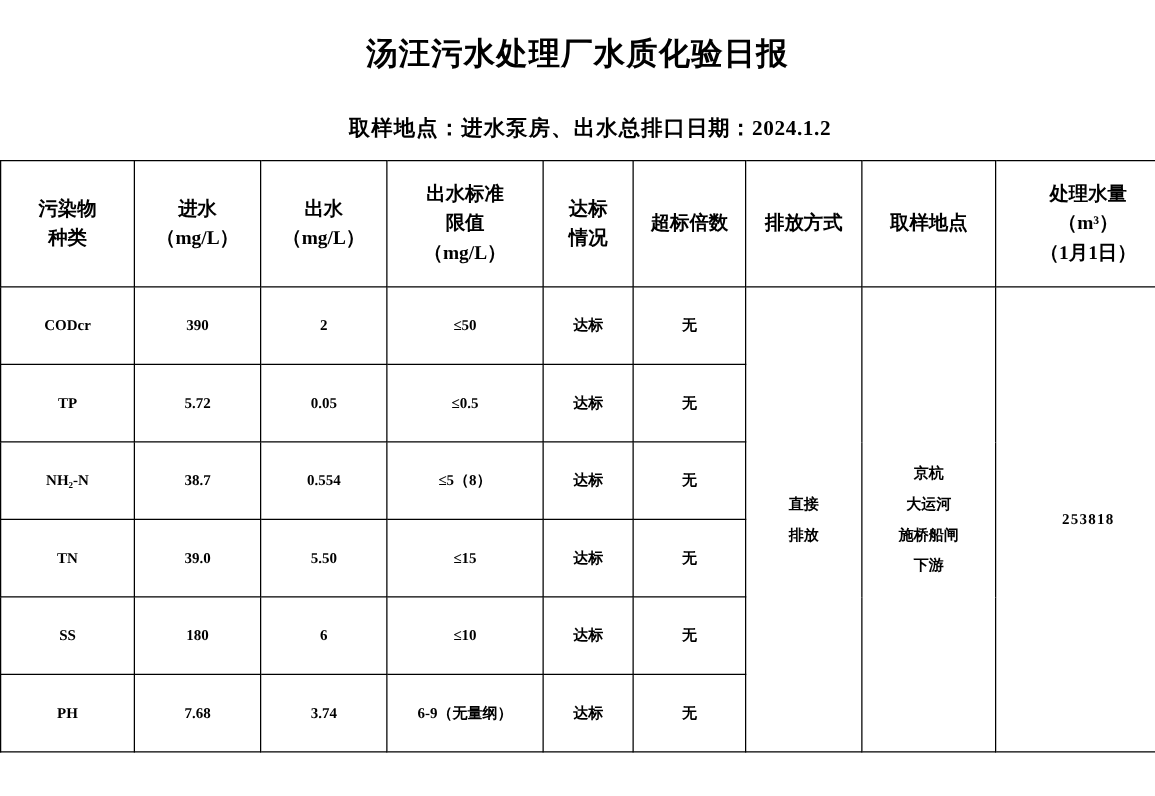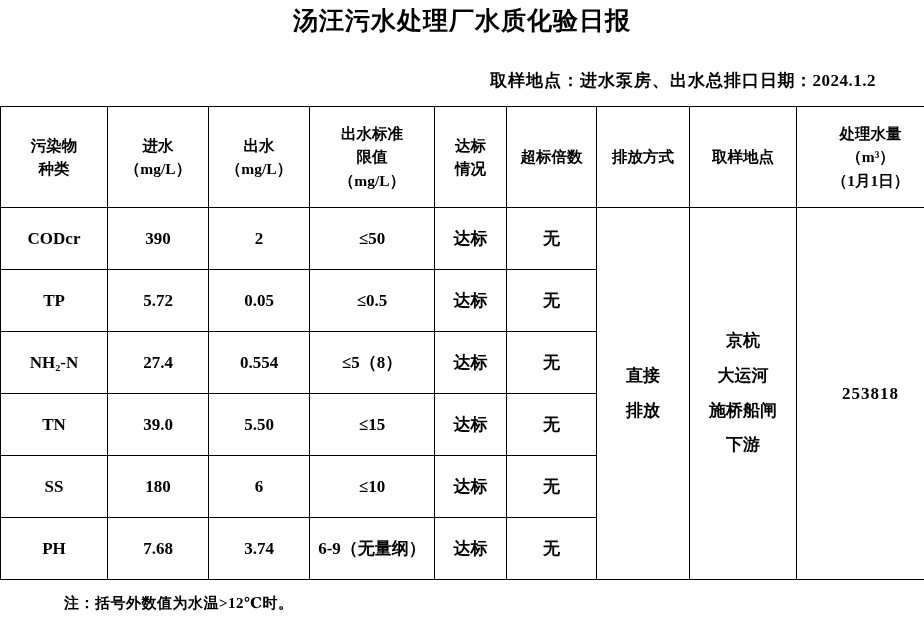--- a/index.html
+++ b/index.html
@@ -18,26 +18,26 @@
     position: relative;
     width: 924px;
     height: 637px;
     box-sizing: border-box;
   }
   .title {
     text-align: center;
     font-size: 25px;
     font-weight: bold;
     letter-spacing: 1px;
-    margin-top: 4px;
+    margin-top: 26px;
     margin-bottom: 0;
   }
   .meta-row {
     display: flex;
-    justify-content: flex-end;
+    justify-content: center;
     align-items: baseline;
     margin: 32px 28px 14px 28px;
     font-size: 17px;
     font-weight: bold;
   }
   .meta-left {
     padding-left: 40px;
     letter-spacing: 1px;
   }
   .meta-right {
@@ -59,21 +59,21 @@
     font-size: 15px;
     padding: 2px 1px;
   }
   table.report thead th {
     height: 96px;
     line-height: 1.5;
     font-size: 15.5px;
   }
   table.report tbody td {
     height: 57px;
-    font-size: 17px;
+    font-size: 12px;
   }
   .col-0 { width: 107px; }
   .col-1 { width: 101px; }
   .col-2 { width: 101px; }
   .col-3 { width: 125px; }
   .col-4 { width: 72px; }
   .col-5 { width: 90px; }
   .col-6 { width: 93px; }
   .col-7 { width: 107px; }
   .col-8 { width: 148px; }
@@ -180,21 +180,21 @@
       <tr>
         <td>TP</td>
         <td>5.72</td>
         <td>0.05</td>
         <td>≤0.5</td>
         <td>达标</td>
         <td>无</td>
       </tr>
       <tr>
         <td>NH₂-N</td>
-        <td>27.4</td>
+        <td>38.7</td>
         <td>0.554</td>
         <td>≤5（8）</td>
         <td>达标</td>
         <td>无</td>
       </tr>
       <tr>
         <td>TN</td>
         <td>39.0</td>
         <td>5.50</td>
         <td>≤15</td>
@@ -213,15 +213,14 @@
         <td>PH</td>
         <td>7.68</td>
         <td>3.74</td>
         <td>6-9（无量纲）</td>
         <td>达标</td>
         <td>无</td>
       </tr>
     </tbody>
   </table>
 
-  <div class="note">注：括号外数值为水温&gt;12℃时。</div>
 
 </div>
 
 </body></html>

